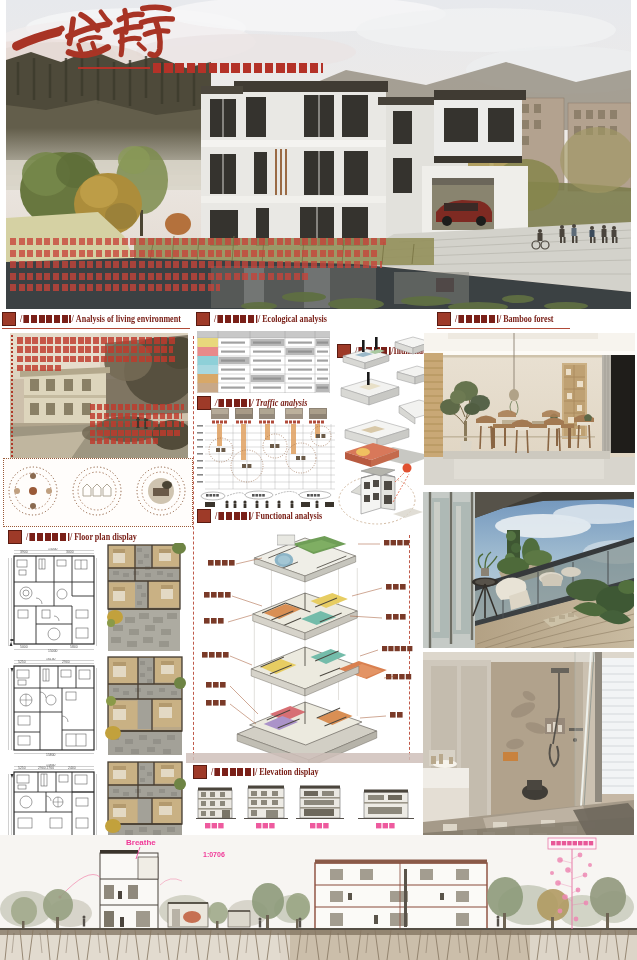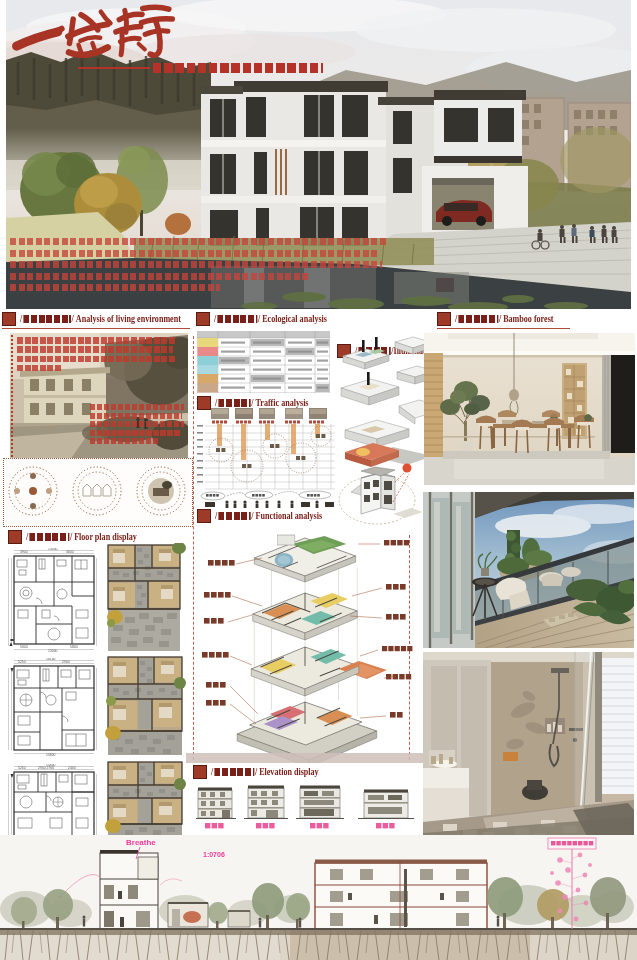--- a/index.html
+++ b/index.html
@@ -458,21 +458,21 @@
         <rect x="91" y="46.5" width="24" height="2.2"></rect>
         <rect x="120" y="46.5" width="11" height="2.2"></rect>
         <rect x="24" y="55.5" width="24" height="2.2"></rect>
         <rect x="56" y="55.5" width="28" height="2.2"></rect>
         <rect x="91" y="55.5" width="24" height="2.2"></rect>
         <rect x="120" y="55.5" width="11" height="2.2"></rect>
       </g>
 </svg>
 </div>
 
-<div class="hdr" style="left:197px;top:396px;">
+<div class="hdr" style="left:197px;top:396px;font-style:italic;">
     <div class="sq"></div>
     <div class="tx">/<span class="pz" style="width:38px;margin:0 1px;"></span>/&nbsp;Traffic analysis</div>
   </div>
 
 <div class="abs" style="left:197px;top:408px;width:138px;height:100px;">
 <svg width="138" height="100" viewBox="0 0 138 100">
 
   <g>
     <rect x="14" y="0" width="18" height="11" fill="#9a8f80"></rect>
     <rect x="15" y="1" width="16" height="5" fill="#b5aa98"></rect>

